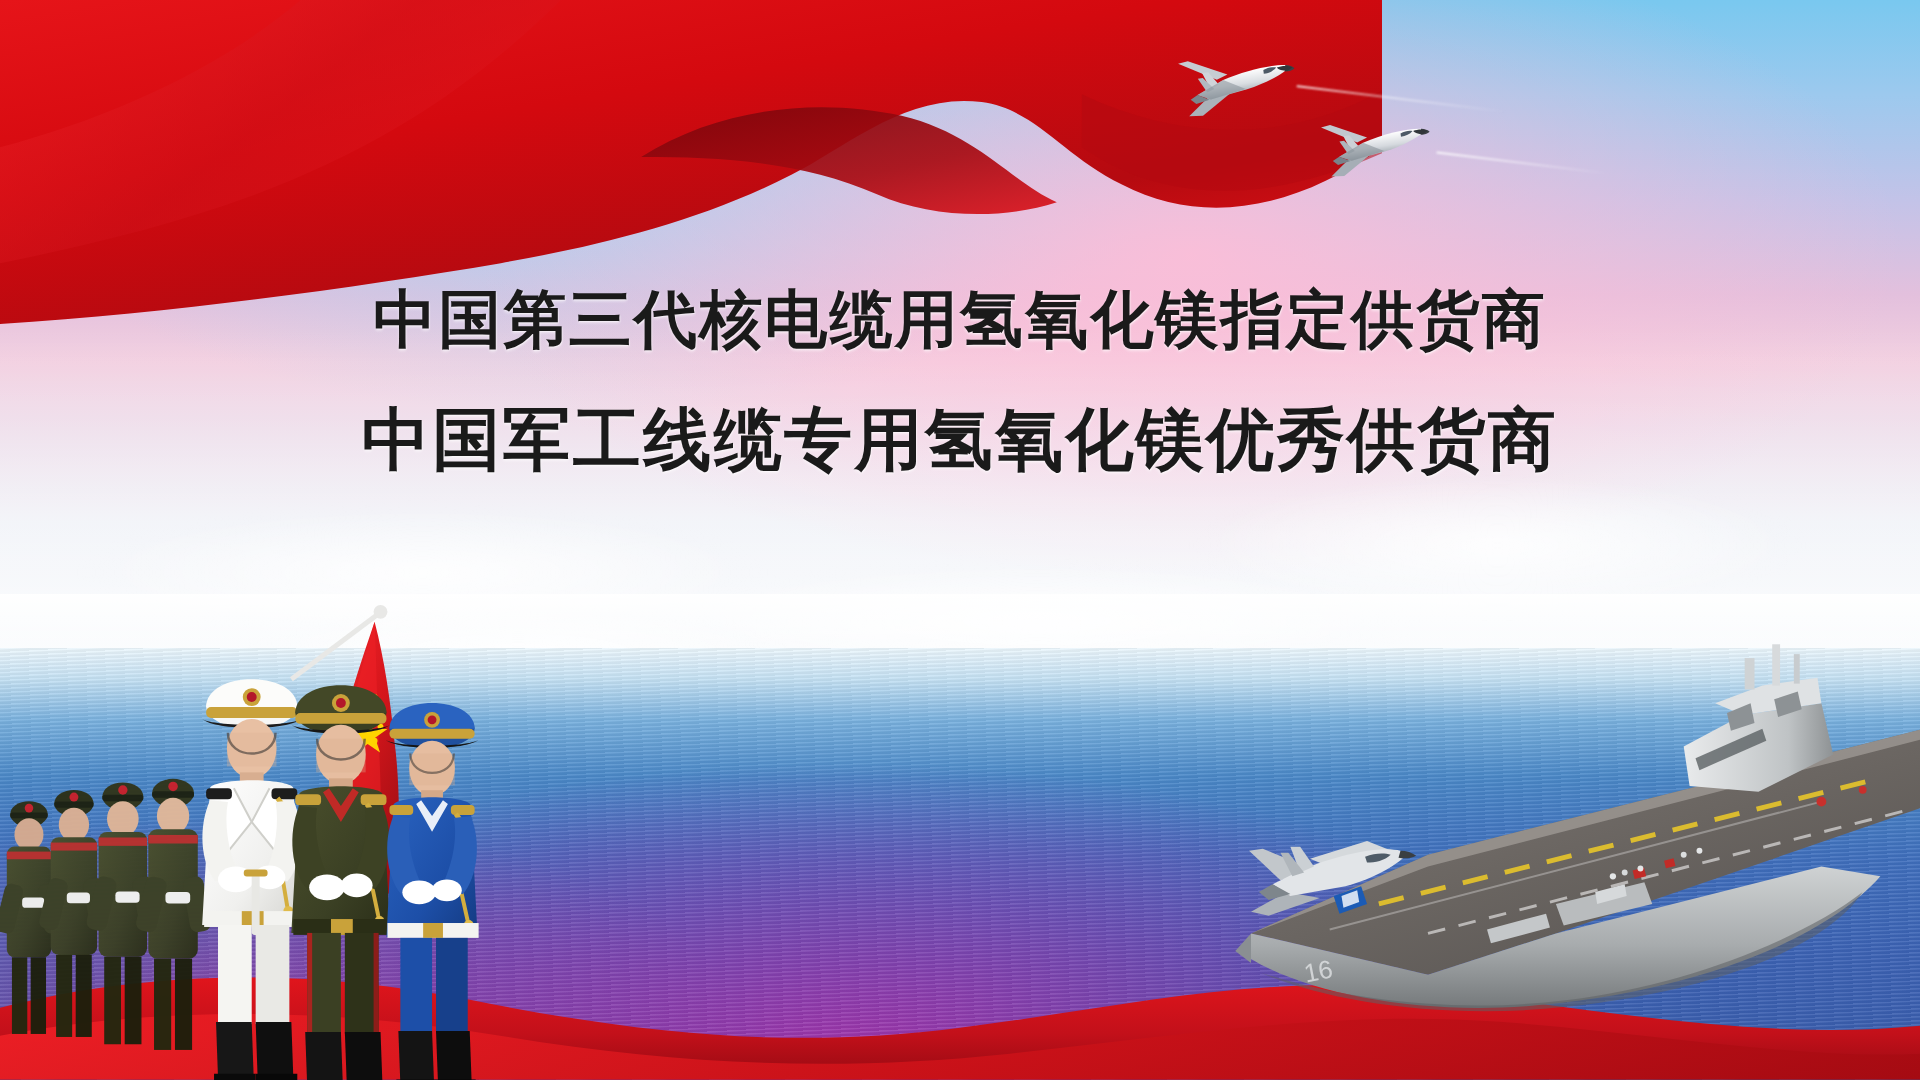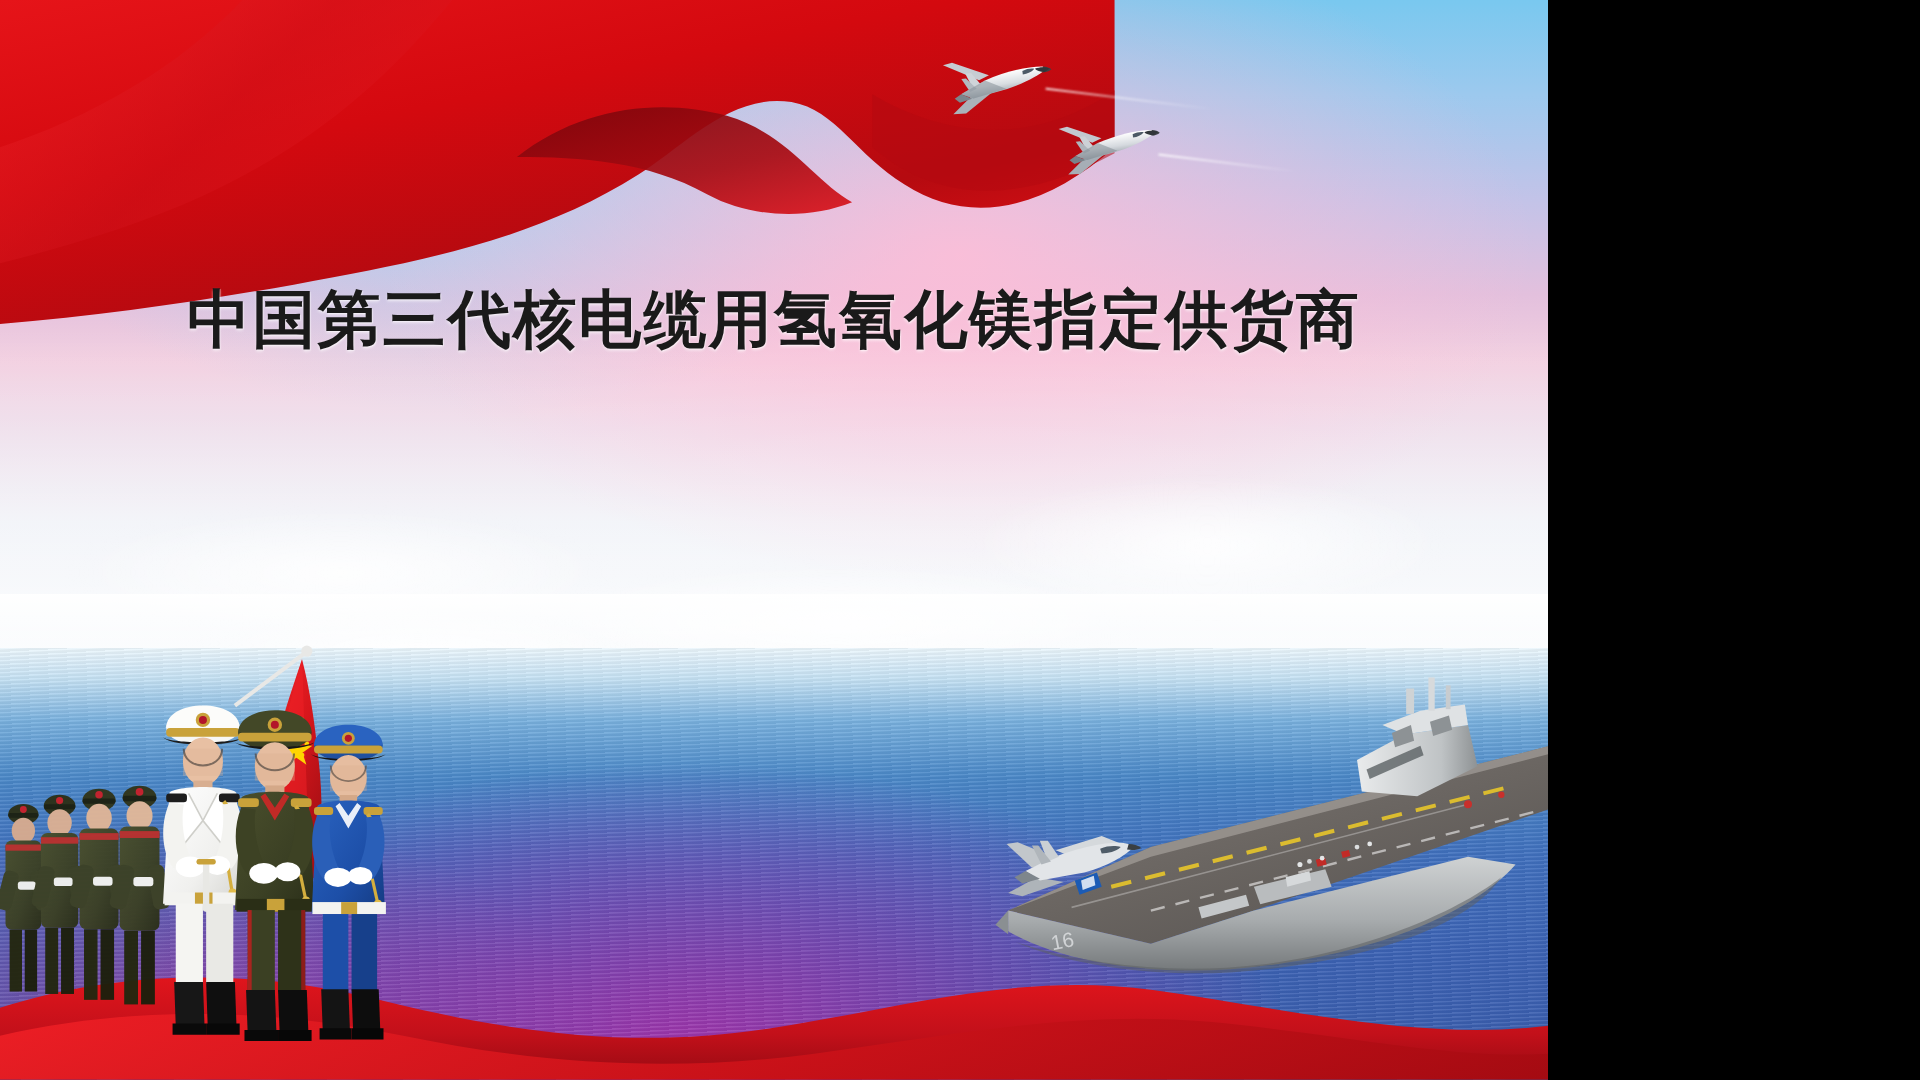--- a/index.html
+++ b/index.html
@@ -1,20 +1,20 @@
 <!DOCTYPE html>
 <html><head>
 <meta charset="utf-8">
 <style>
   html,body{margin:0;padding:0;background:#000;}
   body{font-family:"Liberation Sans","DejaVu Sans",sans-serif;}
 
   #banner{
     position:relative;
-    width:1548px;
+    width:1920px;
     height:1080px;
     overflow:hidden;
     background:#cfe6f7;
   }
 
   
   .sky{
     position:absolute;left:0;top:0;width:100%;height:62%;
     background:
       radial-gradient(ellipse 60% 80% at 62% 38%, rgba(255,190,215,.85) 0%, rgba(255,200,225,0) 62%),
@@ -228,20 +228,21 @@
       <path d="M150,47 C158,44 166,44 171,46 C166,51 158,53 150,53 Z" fill="#4d5a66"></path>
       <path d="M62,66 L52,38 L62,38 L76,60 Z" fill="#ccd1d6"></path>
       <path d="M56,70 L44,46 L52,46 L68,66 Z" fill="#aeb5bc"></path>
       <path d="M40,72 L28,78 L36,86 L58,82 Z" fill="#79828a"></path>
       <path d="M84,54 L40,72 L60,82 L118,73 Z" fill="#838c94" opacity=".55"></path>
     </svg>
   </div>
 
   <div class="titles">
     <span class="title-line l1">中国第三代核电缆用氢氧化镁指定供货商</span>
+    <span class="title-line l2">中国军工线缆专用氢氧化镁优秀供货商</span>
   </div>
 
   <div class="sea-horizon"></div>
   <div class="sea"></div>
   <div class="sea-purple"></div>
   <div class="sea-ripples"></div>
 
   <div class="carrier">
     <svg viewBox="0 0 820 420">
       <defs>

